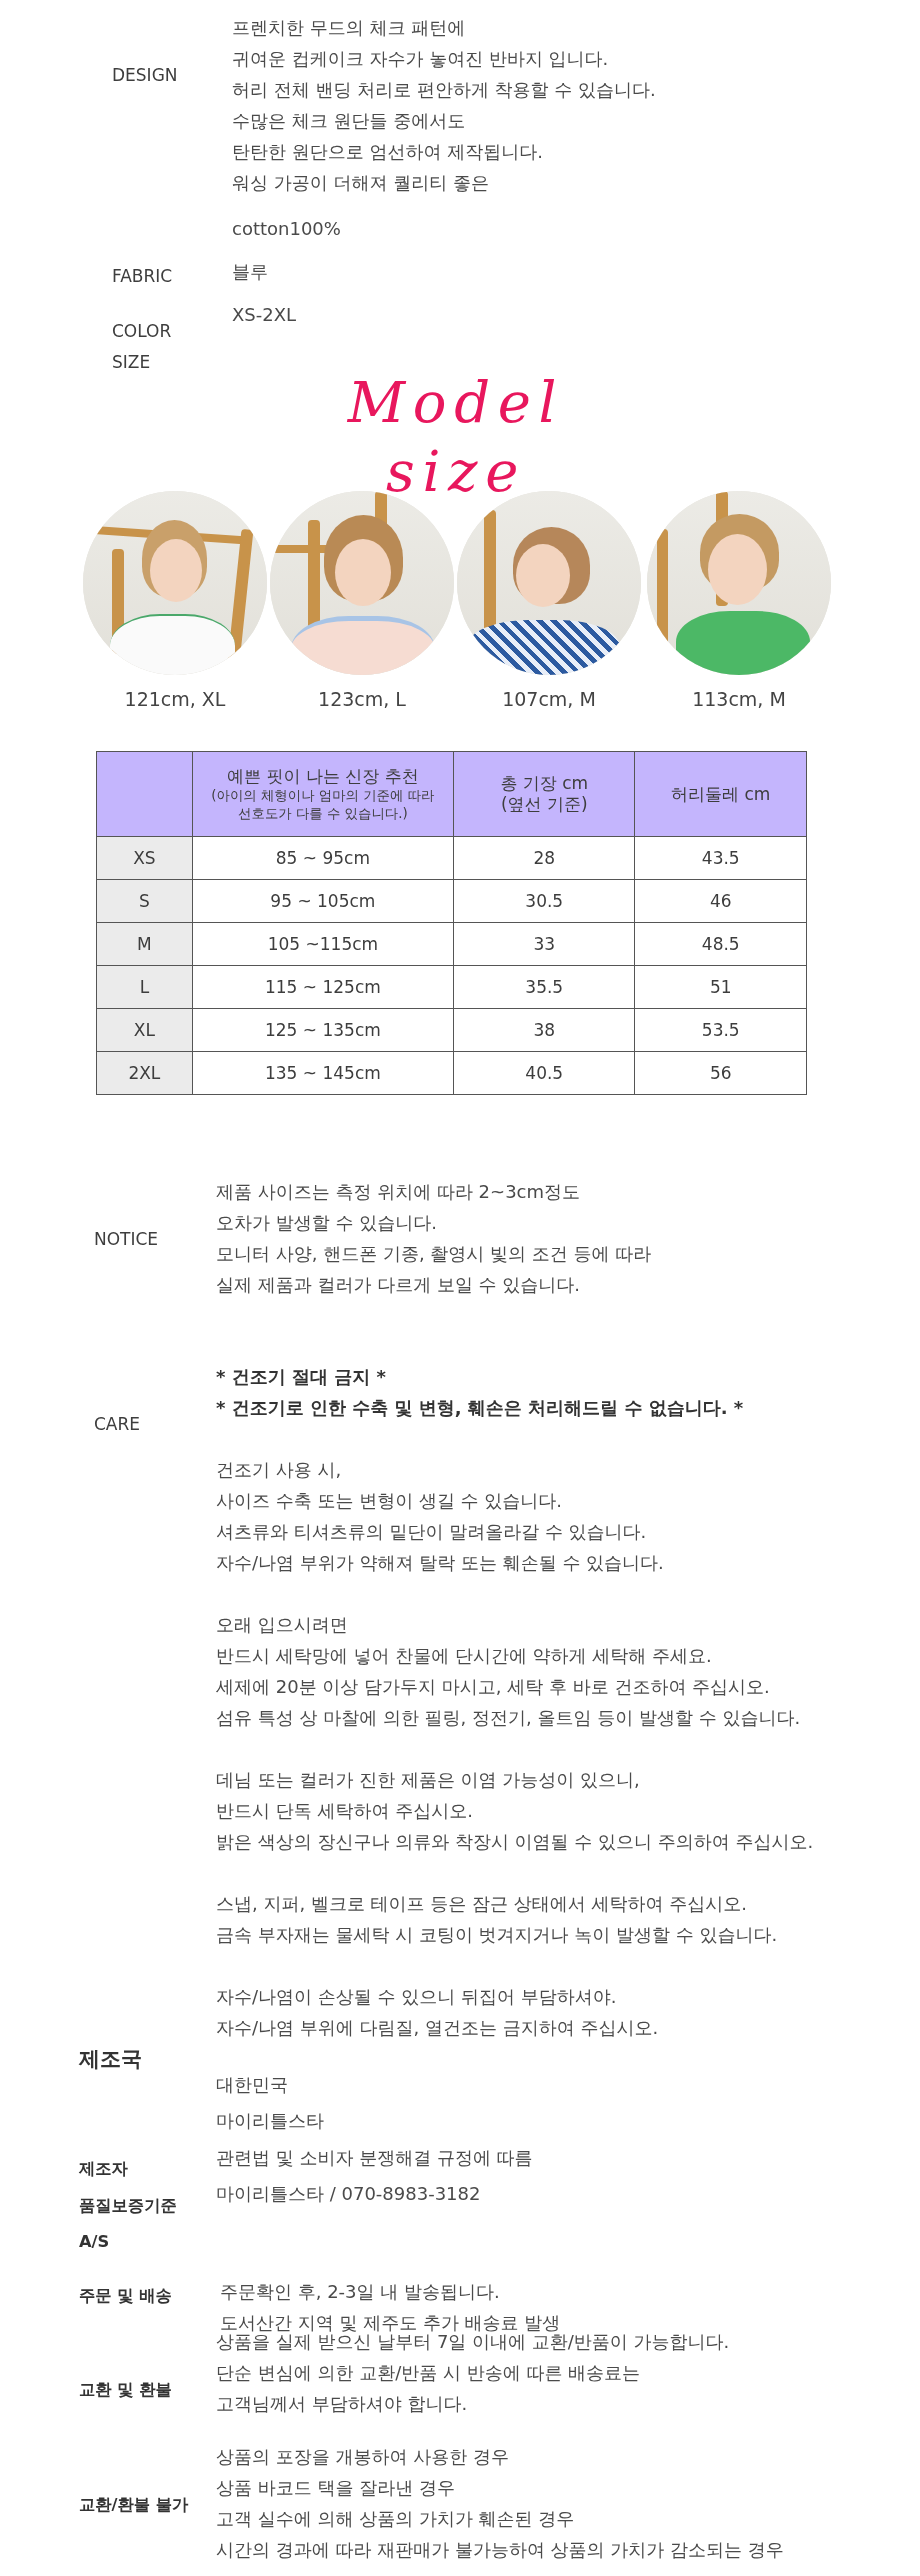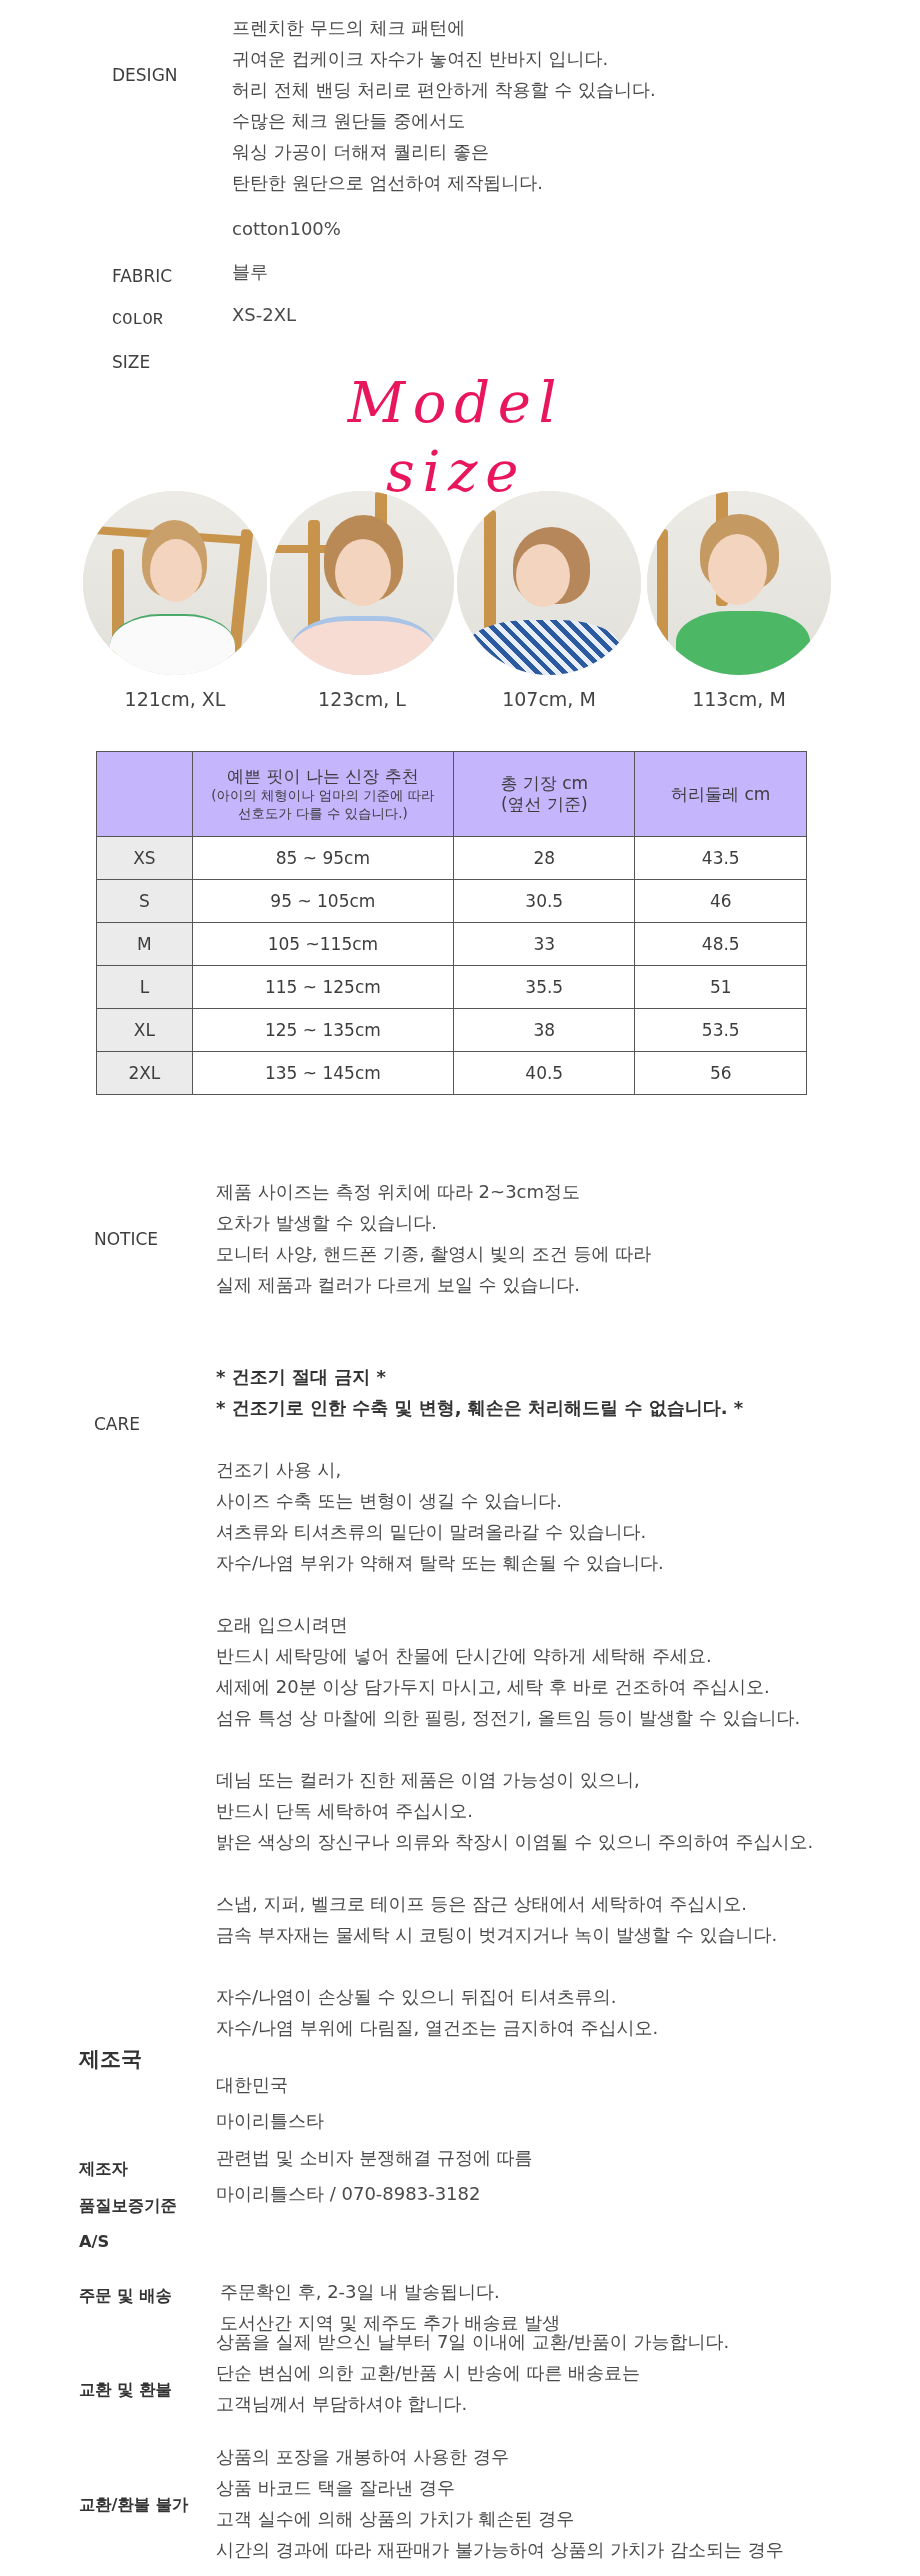--- a/index.html
+++ b/index.html
@@ -35,28 +35,28 @@
 </head>
 <body>
 
 <section>
   <div class="label" style="left:112px; top:11.5px;">DESIGN</div>
   <div class="lines" style="left:232px; top:11.5px;">
     <div>프렌치한 무드의 체크 패턴에</div>
     <div>귀여운 컵케이크 자수가 놓여진 반바지 입니다.</div>
     <div>허리 전체 밴딩 처리로 편안하게 착용할 수 있습니다.</div>
     <div>수많은 체크 원단들 중에서도</div>
+    <div>탄탄한 원단으로 엄선하여 제작됩니다.</div>
     <div>워싱 가공이 더해져 퀄리티 좋은</div>
-    <div>탄탄한 원단으로 엄선하여 제작됩니다.</div>
   </div>
 
   <div class="label" style="left:112px; top:213px;">FABRIC</div>
   <div class="lines" style="left:232px; top:213px;">cotton100%</div>
 
-  <div class="label" style="left:112px; top:256px;font-family:Liberation Mono, monospace;">COLOR</div>
+  <div class="label" style="left:112px; top:268px;">COLOR</div>
   <div class="lines" style="left:232px; top:256px;text-align:center;">블루</div>
 
   <div class="label" style="left:112px; top:299px;">SIZE</div>
   <div class="lines" style="left:232px; top:299px;">XS-2XL</div>
 </section>
 
 <section>
   <div class="model-title">Model size</div>
 
   <div class="circle" style="left:83px;">
@@ -186,21 +186,21 @@
     <div>세제에 20분 이상 담가두지 마시고, 세탁 후 바로 건조하여 주십시오.</div>
     <div>섬유 특성 상 마찰에 의한 필링, 정전기, 올트임 등이 발생할 수 있습니다.</div>
     <div class="gap"></div>
     <div>데님 또는 컬러가 진한 제품은 이염 가능성이 있으니,</div>
     <div>반드시 단독 세탁하여 주십시오.</div>
     <div>밝은 색상의 장신구나 의류와 착장시 이염될 수 있으니 주의하여 주십시오.</div>
     <div class="gap"></div>
     <div>스냅, 지퍼, 벨크로 테이프 등은 잠근 상태에서 세탁하여 주십시오.</div>
     <div>금속 부자재는 물세탁 시 코팅이 벗겨지거나 녹이 발생할 수 있습니다.</div>
     <div class="gap"></div>
-    <div>자수/나염이 손상될 수 있으니 뒤집어 티셔츠류의.</div>
+    <div>자수/나염이 손상될 수 있으니 뒤집어 부담하셔야.</div>
     <div>자수/나염 부위에 다림질, 열건조는 금지하여 주십시오.</div>
   </div>
 </section>
 
 <section>
   <div class="label bold" style="left:79px; top:1996px; font-size:21px;">제조국</div>
   <div class="lines" style="left:216px; top:2069px;">대한민국</div>
 
   <div class="label bold" style="left:79px; top:2105px; font-size:16.3px;">제조자</div>
   <div class="lines" style="left:216px; top:2105px;">마이리틀스타</div>

